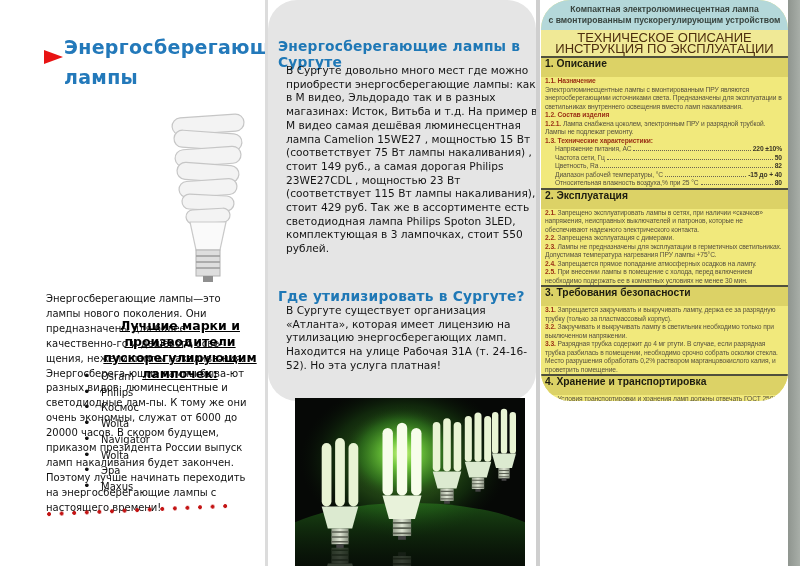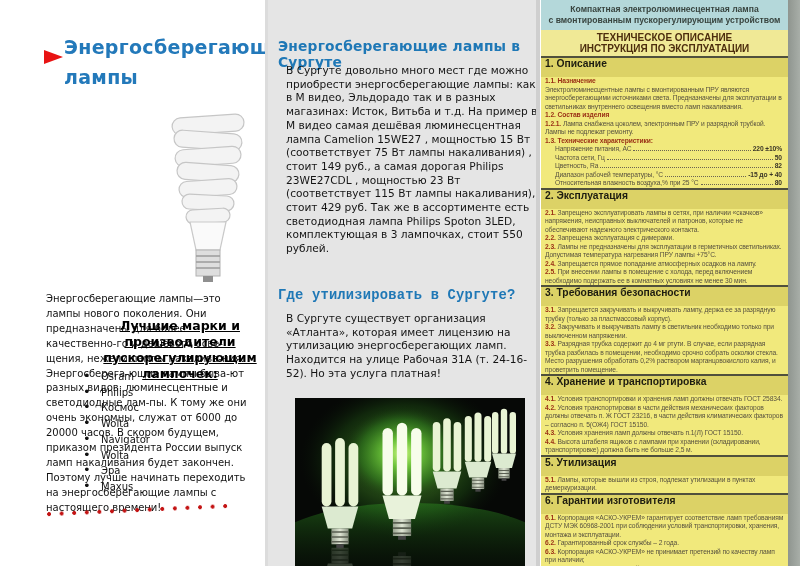--- a/index.html
+++ b/index.html
@@ -1,19 +1,19 @@
 <!DOCTYPE html>
 <html><head>
 <meta charset="utf-8">
 <style>
   html,body{margin:0;padding:0;}
   body{width:800px;height:566px;position:relative;background:#ffffff;overflow:hidden;
        font-family:"DejaVu Sans",sans-serif;}
   
-  .col{position:absolute;top:0;height:566px;}
+  .col{position:absolute;top:0;height:401px;border-radius:29px;}
   #col-left{left:0;width:266px;background:#ffffff;}
   #col-mid{left:268px;width:268px;background:#e5e5e5;}
   #col-right{left:541px;width:247px;background:#f1e97c;overflow:hidden;}
   .vdivider{position:absolute;top:0;height:566px;width:3px;background:#dcdcdc;}
   #div1{left:265px;} #div2{left:536px;background:#cfcfcf;width:4px;}
   #edge-strip{position:absolute;top:0;left:788px;width:12px;height:566px;
       background:linear-gradient(90deg,#8f958f,#a8aea8);}
   
   #l-arrow{position:absolute;left:44px;top:50px;width:0;height:0;
       border-left:19px solid #e81313;border-top:7px solid transparent;border-bottom:7px solid transparent;}
@@ -28,31 +28,31 @@
       font-size:10px;line-height:15.7px;color:#111;}
   #l-brands li{position:relative;padding-left:18px;}
   #l-brands li::before{content:"\2022";position:absolute;left:0;top:-1px;font-size:13px;}
   #l-dots{position:absolute;left:46px;top:506px;width:186px;height:8px;
       transform:rotate(-2.6deg);
       background-image:radial-gradient(circle at 3px 4px,#c31313 1.7px,transparent 2.2px);
       background-size:12.6px 8px;background-repeat:repeat-x;}
   
   .m-head{position:absolute;color:#1f78b6;font-weight:bold;font-size:13.8px;letter-spacing:0.2px;}
   #m-h1{left:10px;top:38px;width:256px;}
-  #m-h2{left:10px;top:288px;width:256px;font-family:Liberation Mono, monospace;}
+  #m-h2{left:10px;top:288px;width:256px;}
   .m-para{position:absolute;left:10px;width:258px;font-size:10.6px;line-height:13.7px;color:#141414;margin-left:8px;}
-  #m-p1{top:64px;} #m-p2{top:312px;}
+  #m-p1{top:64px;} #m-p2{top:304px;}
   #m-photo{position:absolute;left:27px;top:398px;width:230px;height:168px;}
   
   #r-banner{height:30px;background:#b4d8da;display:flex;flex-direction:column;
       justify-content:center;text-align:center;color:#394540;font-size:8.6px;
       font-weight:bold;line-height:11px;font-family:"Liberation Sans",sans-serif;}
   #r-subtitle{height:26px;background:#f0e996;display:flex;flex-direction:column;
-      justify-content:center;text-align:center;color:#4d2e0e;font-size:10px;
-      font-weight:bold;line-height:11.5px;font-family:"Liberation Sans",sans-serif;}
+      justify-content:center;text-align:center;color:#4d2e0e;font-size:13px;
+      font-weight:normal;line-height:11.5px;font-family:"Liberation Sans",sans-serif;}
   #r-sections{font-family:"Liberation Sans",sans-serif;font-size:6.7px;
       line-height:8.5px;letter-spacing:-0.1px;color:#57513f;}
   .sec-h{background:#dcd266;border-top:2px solid#50503c;font-weight:bold;font-size:10.3px;
       line-height:12px;padding:0 4px 7px;color:#1d1c10;letter-spacing:0;}
   .sub{font-weight:bold;color:#9a3016;padding:0 4px;}
   .bd{padding:0 4px;}
   .bd .num{color:#9a3016;font-weight:bold;}
   .char{display:flex;align-items:baseline;padding:0 6px 0 14px;}
   .char .dots{flex:1;border-bottom:1px dotted #6a6452;margin:0 2px 1.5px;}
   .char .cv{font-weight:bold;color:#3a3527;}

